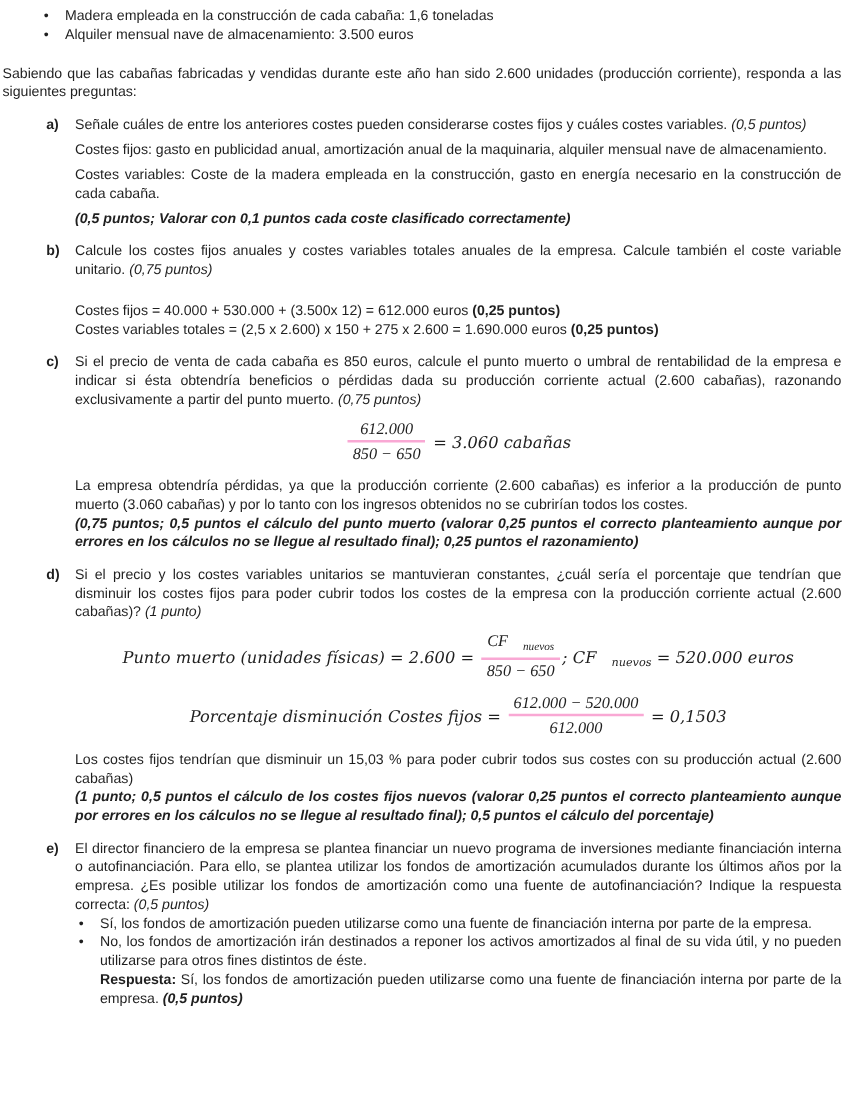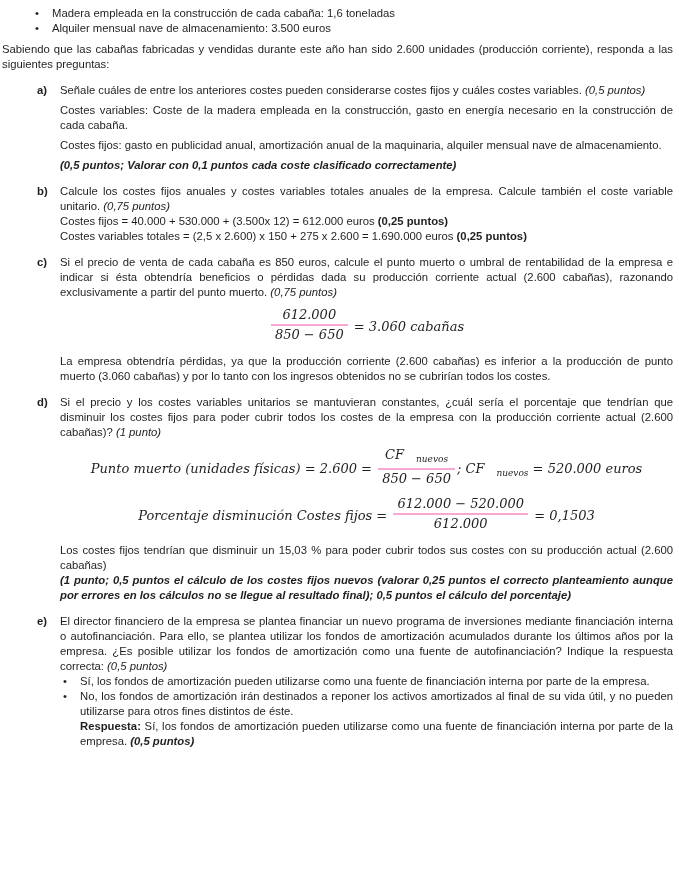--- a/index.html
+++ b/index.html
@@ -11,33 +11,33 @@
     padding:6px 6px 0 2px;
   }
   p{margin:0;text-align:justify;}
   .b{font-weight:700;}
   .i{font-style:italic;}
   .bi{font-weight:700;font-style:italic;}
   
   .tblt{position:relative;padding-left:50px;text-align:left;}
   .tblt .mark{position:absolute;left:33px;top:0;}
   
-  .lead{margin-top:6px;}
+  .lead{margin-top:16px;}
   
   .section{position:relative;margin-left:58px;margin-top:11px;}
   .slabel{position:absolute;left:-23px;top:0;font-weight:700;}
   .gap{margin-top:5px;}
-  .tight{margin-top:0;}
+  .tight{margin-top:18px;}
   
   .formula{
     text-align:center;margin:9px 0 9px 0;
     font-family:"DejaVu Serif",serif;font-style:italic;font-size:13px;
     line-height:16px;
   }
-  .frac{display:inline-block;vertical-align:middle;text-align:center;margin:0 2px;transform:translateY(-2px);}
+  .frac{display:inline-block;vertical-align:middle;text-align:center;margin:0 2px;transform:translateY(-2px);font-family:Liberation Serif, serif;}
   .frac .num{display:block;padding:0 4px 1px 4px;}
   .frac .den{display:block;border-top:2px solid #f9a8d4;padding:1px 4px 0 4px;}
   .msub{font-size:9px;font-style:italic;vertical-align:-3px;margin-left:12px;}
   
   .sblt{position:relative;padding-left:20px;}
   .sblt .mark{position:absolute;left:3px;top:0;}
   .resp{padding-left:20px;}
 </style>
 </head>
 <body>
@@ -50,39 +50,40 @@
   </p>
   <p class="tblt">
     <span class="mark">•</span>
     <span>Alquiler mensual nave de almacenamiento: 3.500 euros</span>
   </p>
   <p class="lead">Sabiendo que las cabañas fabricadas y vendidas durante este año han sido 2.600 unidades (producción corriente), responda a las siguientes preguntas:</p>
 
   <div class="section">
     <span class="slabel">a)</span>
     <p><span>Señale cuáles de entre los anteriores costes pueden considerarse costes fijos y cuáles costes variables. </span><span class="i">(0,5 puntos)</span></p>
+    <p class="gap">Costes fijos: gasto en publicidad anual, amortización anual de la maquinaria, alquiler mensual nave de almacenamiento.</p>
     <p class="gap">Costes variables: Coste de la madera empleada en la construcción, gasto en energía necesario en la construcción de cada cabaña.</p>
-    <p class="gap">Costes fijos: gasto en publicidad anual, amortización anual de la maquinaria, alquiler mensual nave de almacenamiento.</p>
     <p class="gap bi">(0,5 puntos; Valorar con 0,1 puntos cada coste clasificado correctamente)</p>
   </div>
 
   <div class="section">
     <span class="slabel">b)</span>
     <p><span>Calcule los costes fijos anuales y costes variables totales anuales de la empresa. Calcule también el coste variable unitario. </span><span class="i">(0,75 puntos)</span></p>
     <p class="tight"><span>Costes fijos = 40.000 + 530.000 + (3.500x 12) = 612.000 euros </span><span class="b">(0,25 puntos)</span></p>
     <p><span>Costes variables totales = (2,5 x 2.600) x 150 + 275 x 2.600 = 1.690.000 euros </span><span class="b">(0,25 puntos)</span></p>
   </div>
 
   <div class="section">
     <span class="slabel">c)</span>
     <p><span>Si el precio de venta de cada cabaña es 850 euros, calcule el punto muerto o umbral de rentabilidad de la empresa e indicar si ésta obtendría beneficios o pérdidas dada su producción corriente actual (2.600 cabañas), razonando exclusivamente a partir del punto muerto. </span><span class="i">(0,75 puntos)</span></p>
     <div class="formula">
       <span class="frac"><span class="num">612.000</span><span class="den">850 − 650</span></span> <span>= 3.060 cabañas</span>
     </div>
     <p>La empresa obtendría pérdidas, ya que la producción corriente (2.600 cabañas) es inferior a la producción de punto muerto (3.060 cabañas) y por lo tanto con los ingresos obtenidos no se cubrirían todos los costes.</p>
+    <p class="bi">(0,75 puntos; 0,5 puntos el cálculo del punto muerto (valorar 0,25 puntos el correcto planteamiento aunque por errores en los cálculos no se llegue al resultado final); 0,25 puntos el razonamiento)</p>
   </div>
 
   <div class="section">
     <span class="slabel">d)</span>
     <p><span>Si el precio y los costes variables unitarios se mantuvieran constantes, ¿cuál sería el porcentaje que tendrían que disminuir los costes fijos para poder cubrir todos los costes de la empresa con la producción corriente actual (2.600 cabañas)? </span><span class="i">(1 punto)</span></p>
     <div class="formula">
       <span>Punto muerto (unidades físicas) = 2.600 = </span><span class="frac"><span class="num"><span>CF</span><span class="msub">nuevos</span></span><span class="den">850 − 650</span></span><span><span>; CF</span><span class="msub">nuevos</span></span><span> = 520.000 euros</span>
     </div>
     <div class="formula">
       <span>Porcentaje disminución Costes fijos = </span><span class="frac"><span class="num">612.000 − 520.000</span><span class="den">612.000</span></span> <span>= 0,1503</span>

